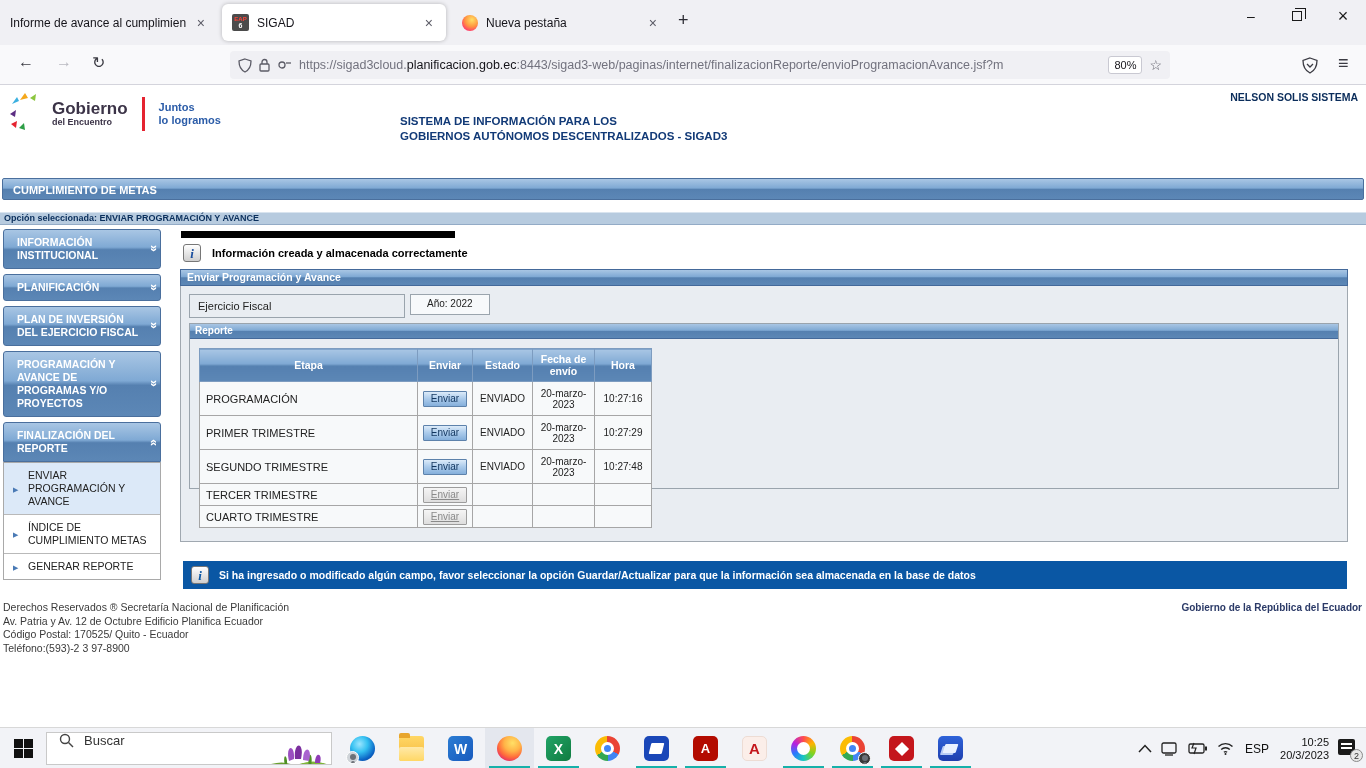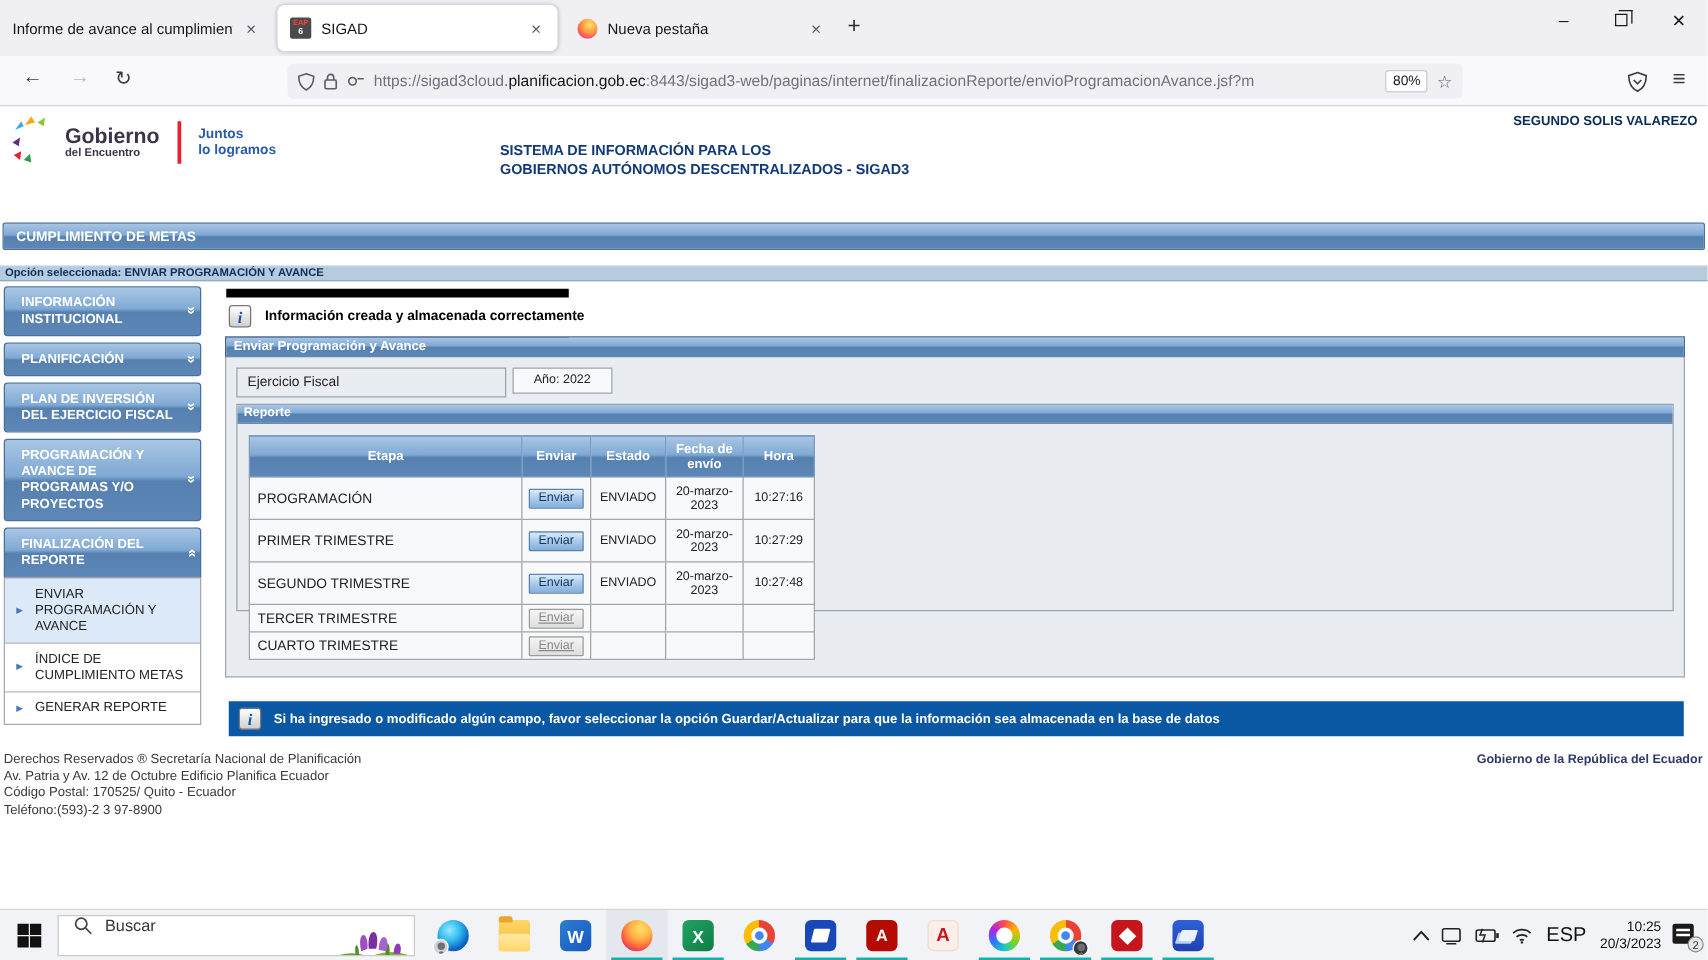--- a/index.html
+++ b/index.html
@@ -170,21 +170,21 @@
   .ic-circle { border-radius:50%;
                background:conic-gradient(#ff4d4d, #ffb400, #7ed321, #18c9c0, #2979ff, #b620e0, #ff4d4d); }
   .ic-circle::after { content:""; position:absolute; inset:6px; border-radius:50%; background:#fff; }
   .ic-redapp { background:#c4161c; }
   .ic-redapp::after { content:""; width:10px; height:10px; background:#fff; transform:rotate(45deg); }
   .ic-reader { background:linear-gradient(180deg,#2e62d9,#1f3fae); }
   .ic-reader::after { content:""; width:13px; height:9px; background:#eaf1ff; transform:skewX(-18deg);
                       border-radius:1px; box-shadow:-2px 2px 0 #b9ccf4; }
 
   .tray { position:absolute; right:6px; top:0; height:41px; display:flex; align-items:center; gap:9px; }
-  .tray .lang { font-size:16px; color:#111; padding:0 2px; }
+  .tray .lang { font-size:12px; color:#111; padding:0 2px; }
   .clock { font-size:11px; color:#111; text-align:right; line-height:13px; }
   .notif { position:relative; width:22px; height:20px; }
   .notif .pane { position:absolute; left:0; top:0; width:17px; height:16px; background:#1a1a1a;
                  border-radius:2px; }
   .notif .pane::after { content:""; position:absolute; left:3px; top:4px; width:11px; height:2px;
                         background:#fff; box-shadow:0 4px 0 #fff; }
   .notif .badge { position:absolute; right:-3px; bottom:-3px; width:13px; height:13px; border-radius:50%;
                   background:#e8e8e8; border:1px solid #8a8a8a; font-size:9px; color:#333;
                   text-align:center; line-height:12px; }
 </style>
@@ -265,21 +265,21 @@
       <div>lo logramos</div>
     </div>
   </div>
 
   <div class="sys-title">
     <div>SISTEMA DE INFORMACIÓN PARA LOS</div>
     <div>GOBIERNOS AUTÓNOMOS DESCENTRALIZADOS - SIGAD3</div>
   </div>
 
   <div class="welcome">
-    <div>SEGUNDO SOLIS VALAREZO</div>
+    <div>NELSON SOLIS SISTEMA</div>
   </div>
 
   <div class="banner gbar">CUMPLIMIENTO DE METAS</div>
   <div class="opcion">Opción seleccionada: ENVIAR PROGRAMACIÓN Y AVANCE</div>
 
   <div class="sidebar">
     <div class="acc gbar">
       <span>INFORMACIÓN INSTITUCIONAL</span>
       <span class="chev">»</span>
     </div>

